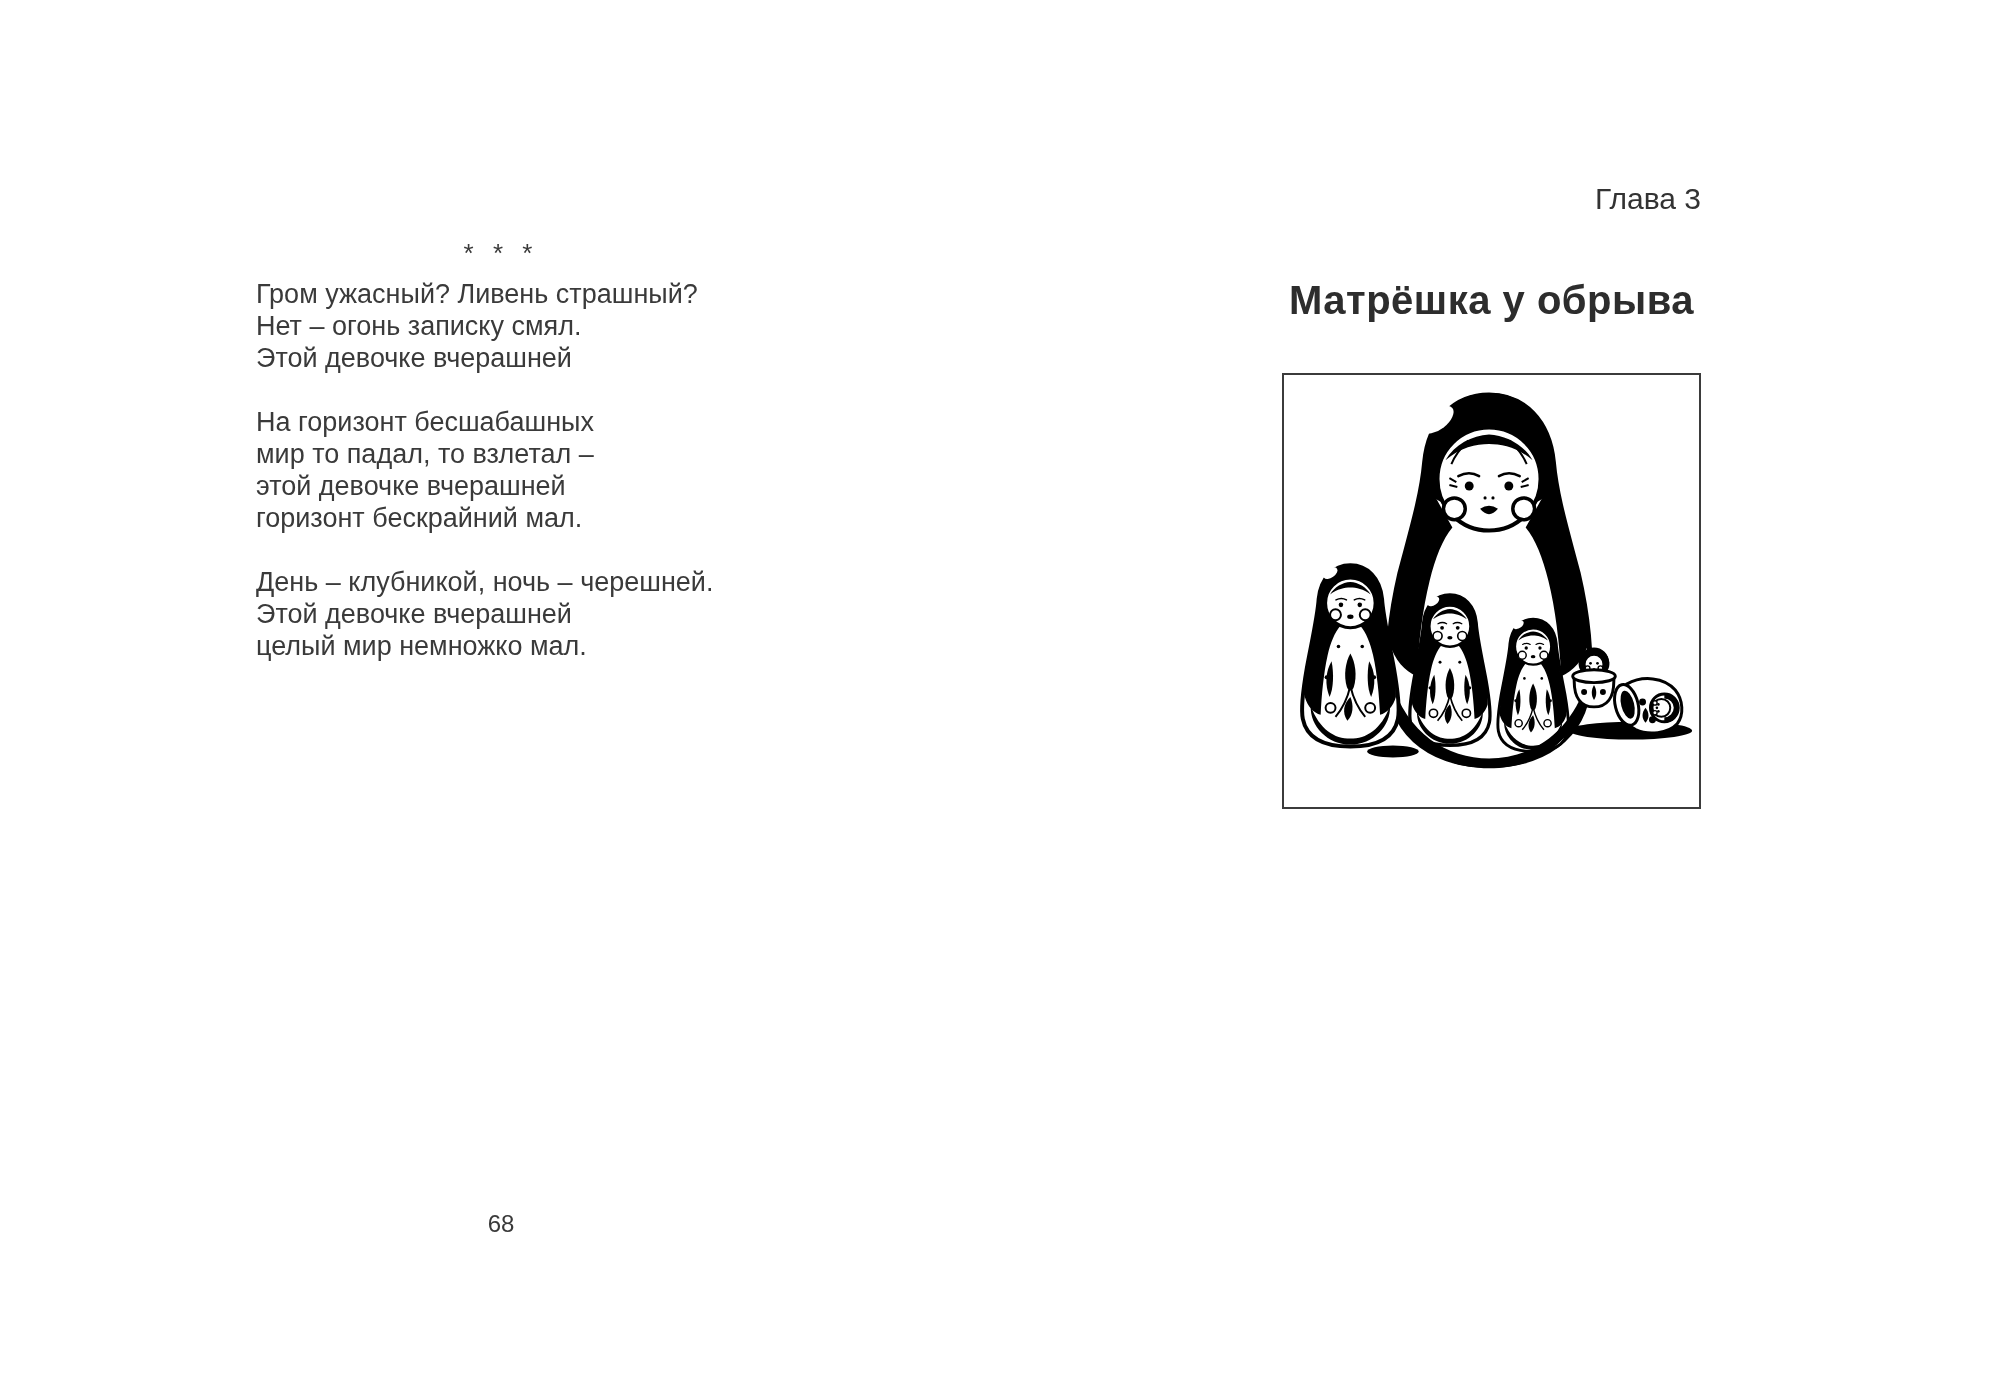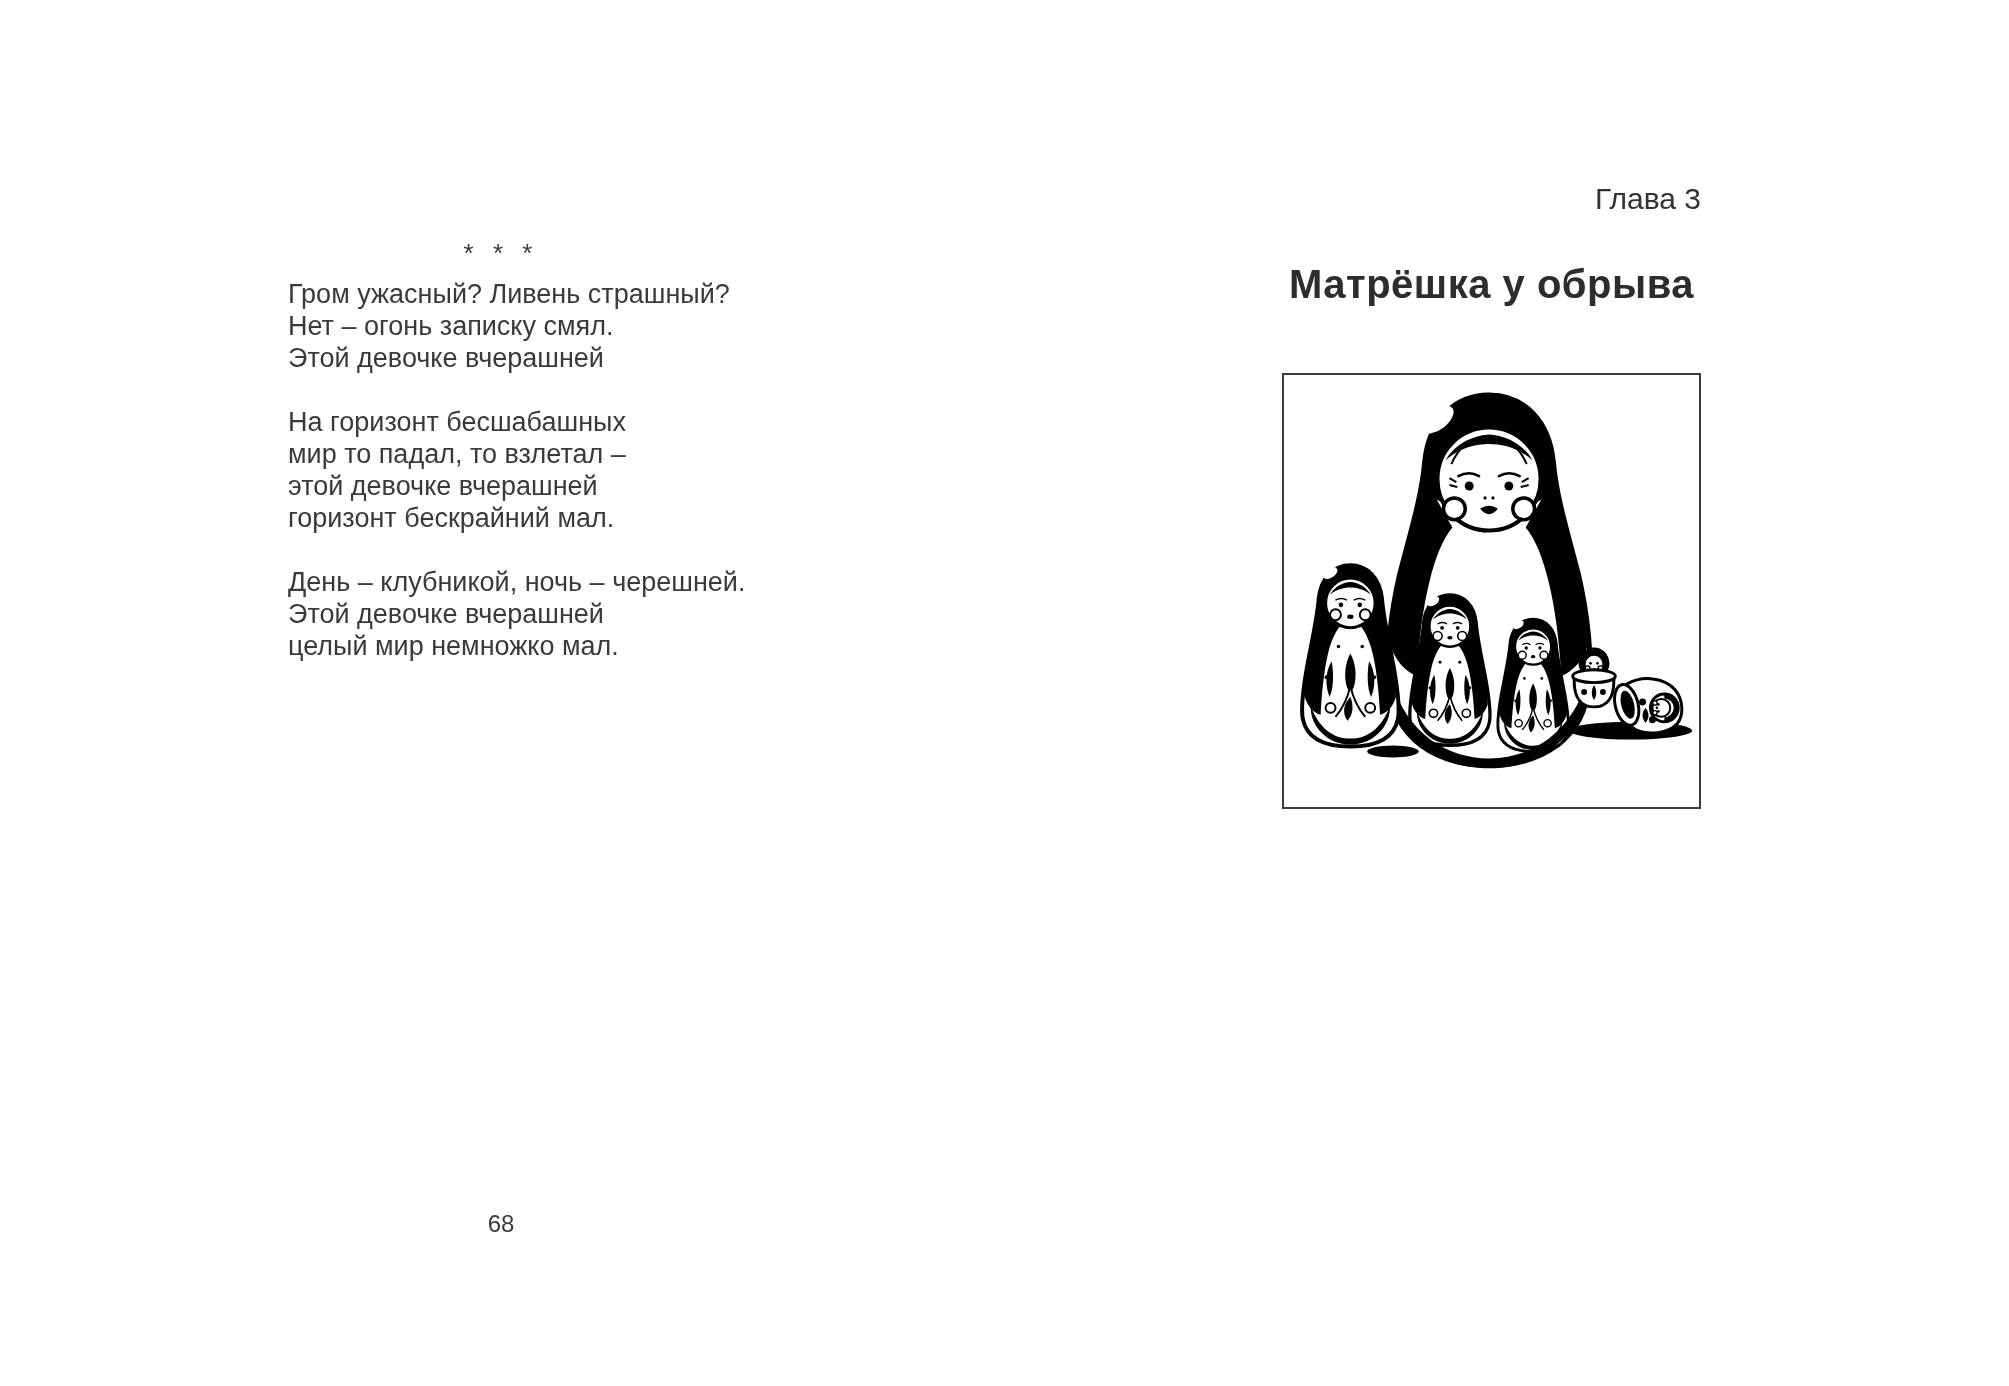--- a/index.html
+++ b/index.html
@@ -14,37 +14,37 @@
   }
   
   .left-page  { position: absolute; left: 0; top: 0; width: 1004px; height: 1386px; }
   .stars {
     position: absolute; left: 256px; top: 238px; width: 490px;
     text-align: center; font-size: 26px; line-height: 30px;
     letter-spacing: 6px; color: #3a3a3a;
   }
   .poem {
     position: absolute; left: 256px; top: 278px; width: 560px;
-    font-size: 27px; line-height: 32px; color: #3a3a3a; margin-left: 32px;
+    font-size: 27px; line-height: 32px; color: #3a3a3a;
   }
   .poem p { margin: 0; }
   .stanza { margin: 0 0 32px 0; }
   .page-number {
     position: absolute; left: 256px; top: 1210px; width: 490px;
     text-align: center; font-size: 24px; color: #3a3a3a;
   }
   
   .right-page { position: absolute; left: 1004px; top: 0; width: 1005px; height: 1386px; }
   .right-col  { position: absolute; left: 278px; top: 0; width: 419px; }
   .chapter-label {
     position: absolute; left: 0; top: 181px; width: 419px;
     text-align: right; font-size: 30px; line-height: 36px; color: #333333;
   }
   .chapter-title {
-    position: absolute; left: -40px; top: 260px; width: 499px;
+    position: absolute; left: -40px; top: 276px; width: 499px;
     text-align: center; font-size: 40px; line-height: 48px;
     font-weight: bold; color: #2d2d2d; letter-spacing: 0.5px;
   }
   .illustration-frame {
     position: absolute; left: 0; top: 373px;
     width: 419px; height: 436px;
     border: 2px solid #3b3b3b; box-sizing: border-box;
     background: #ffffff;
   }
   .illustration-frame svg { display: block; width: 100%; height: 100%; }

